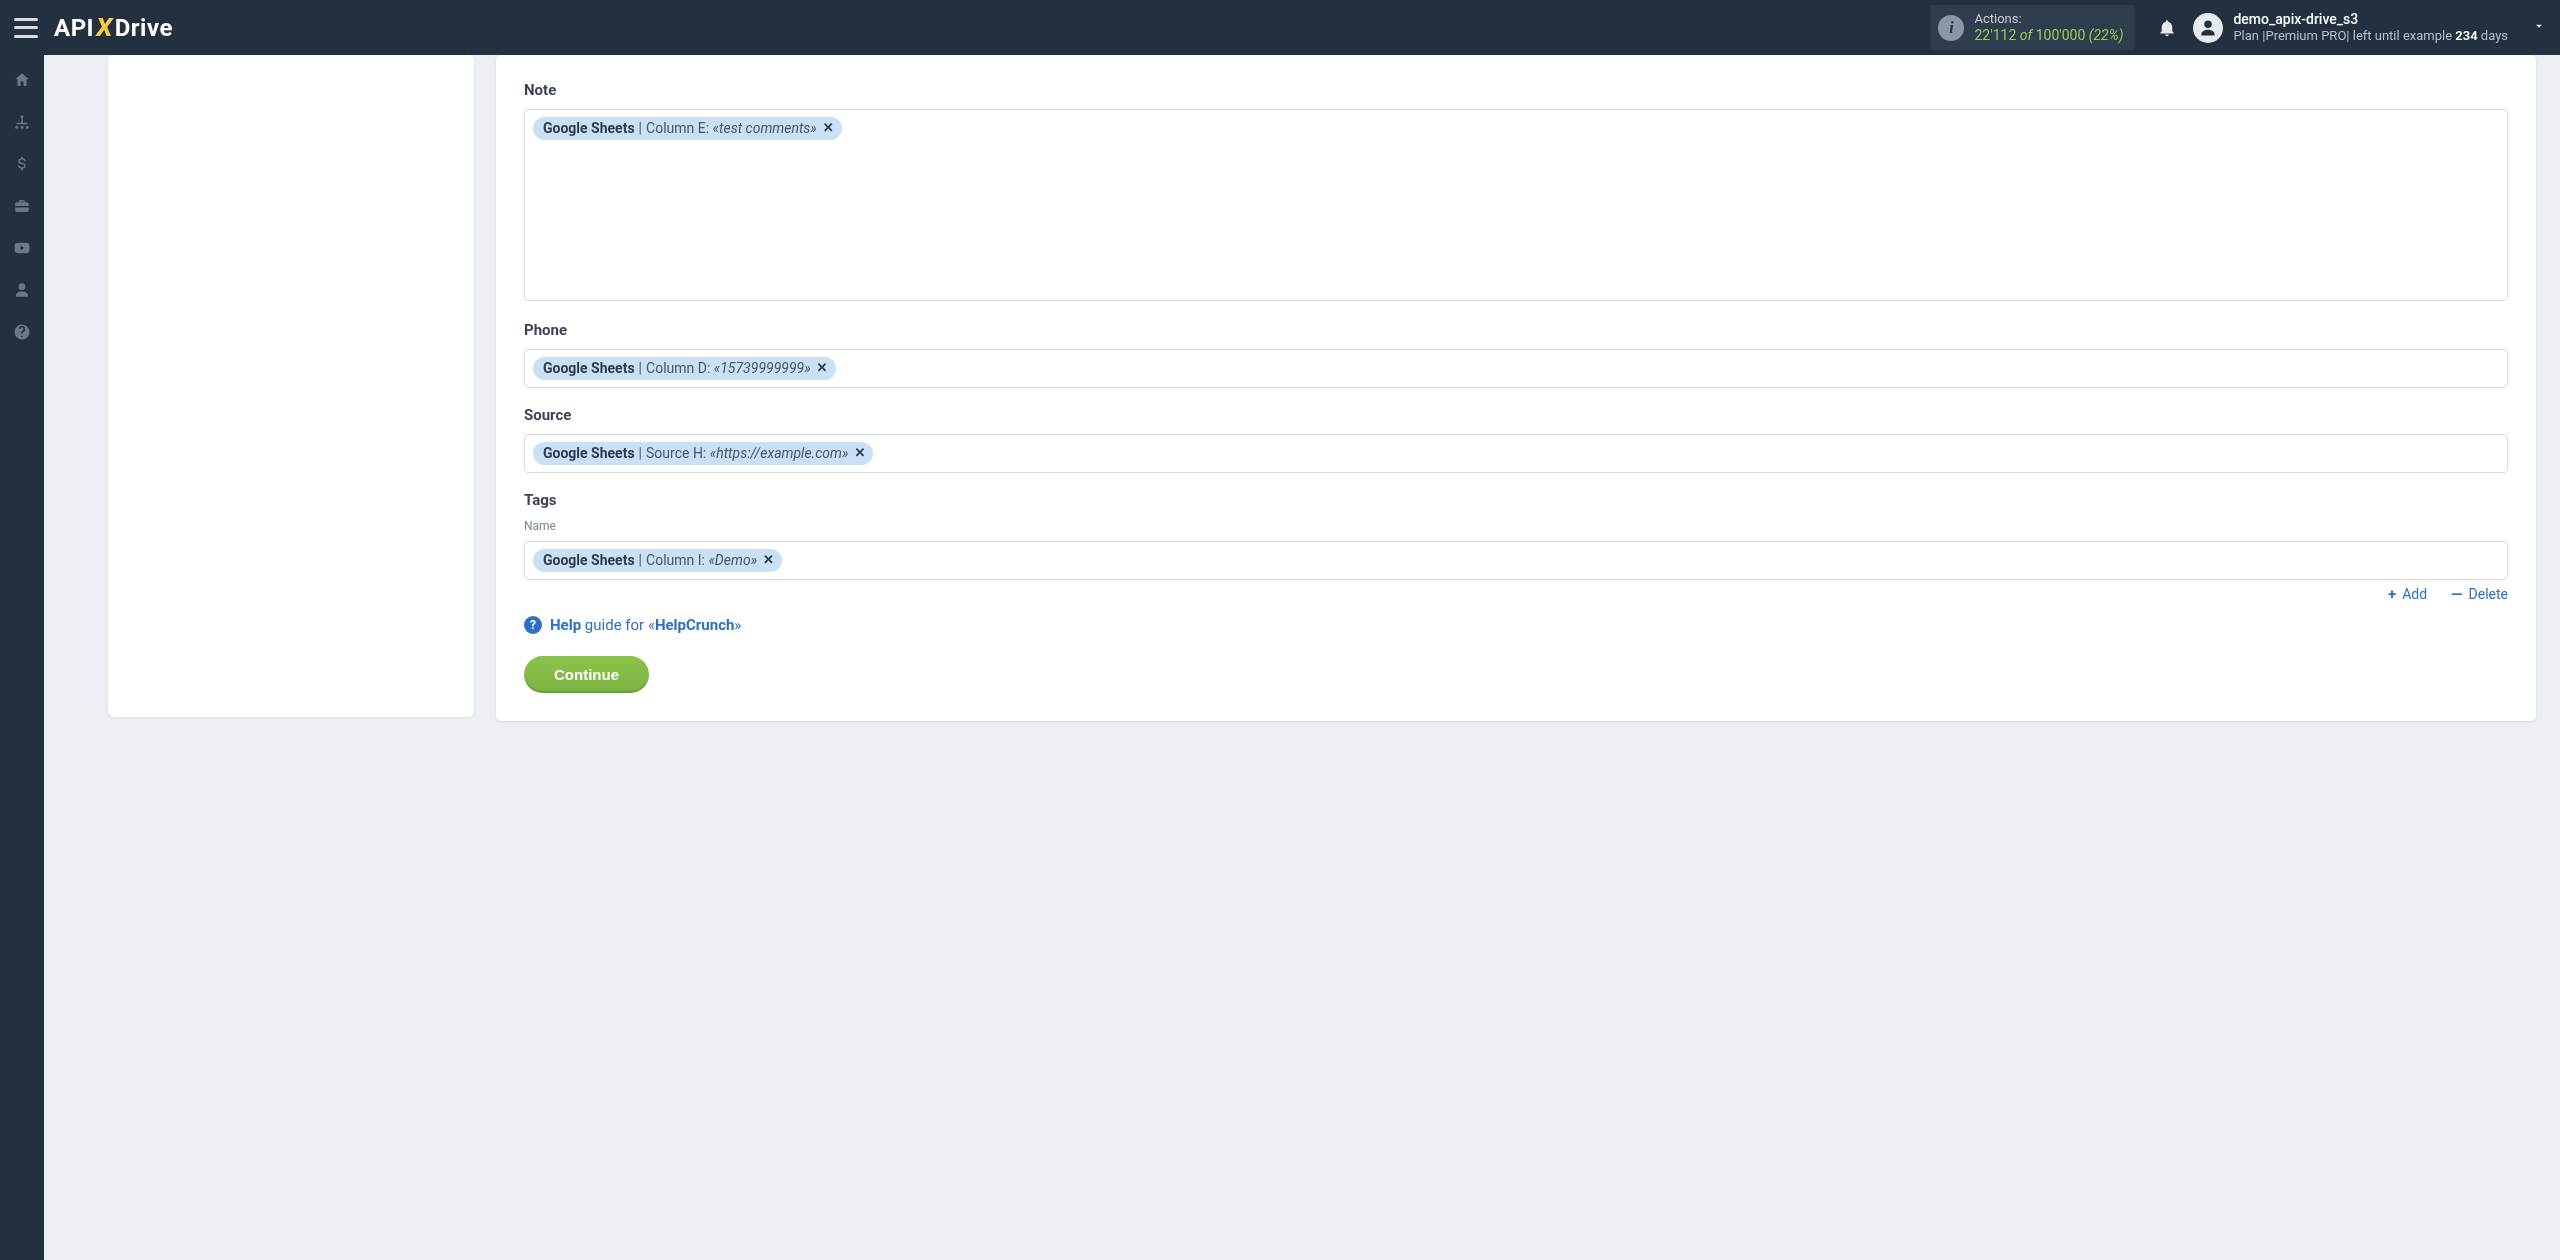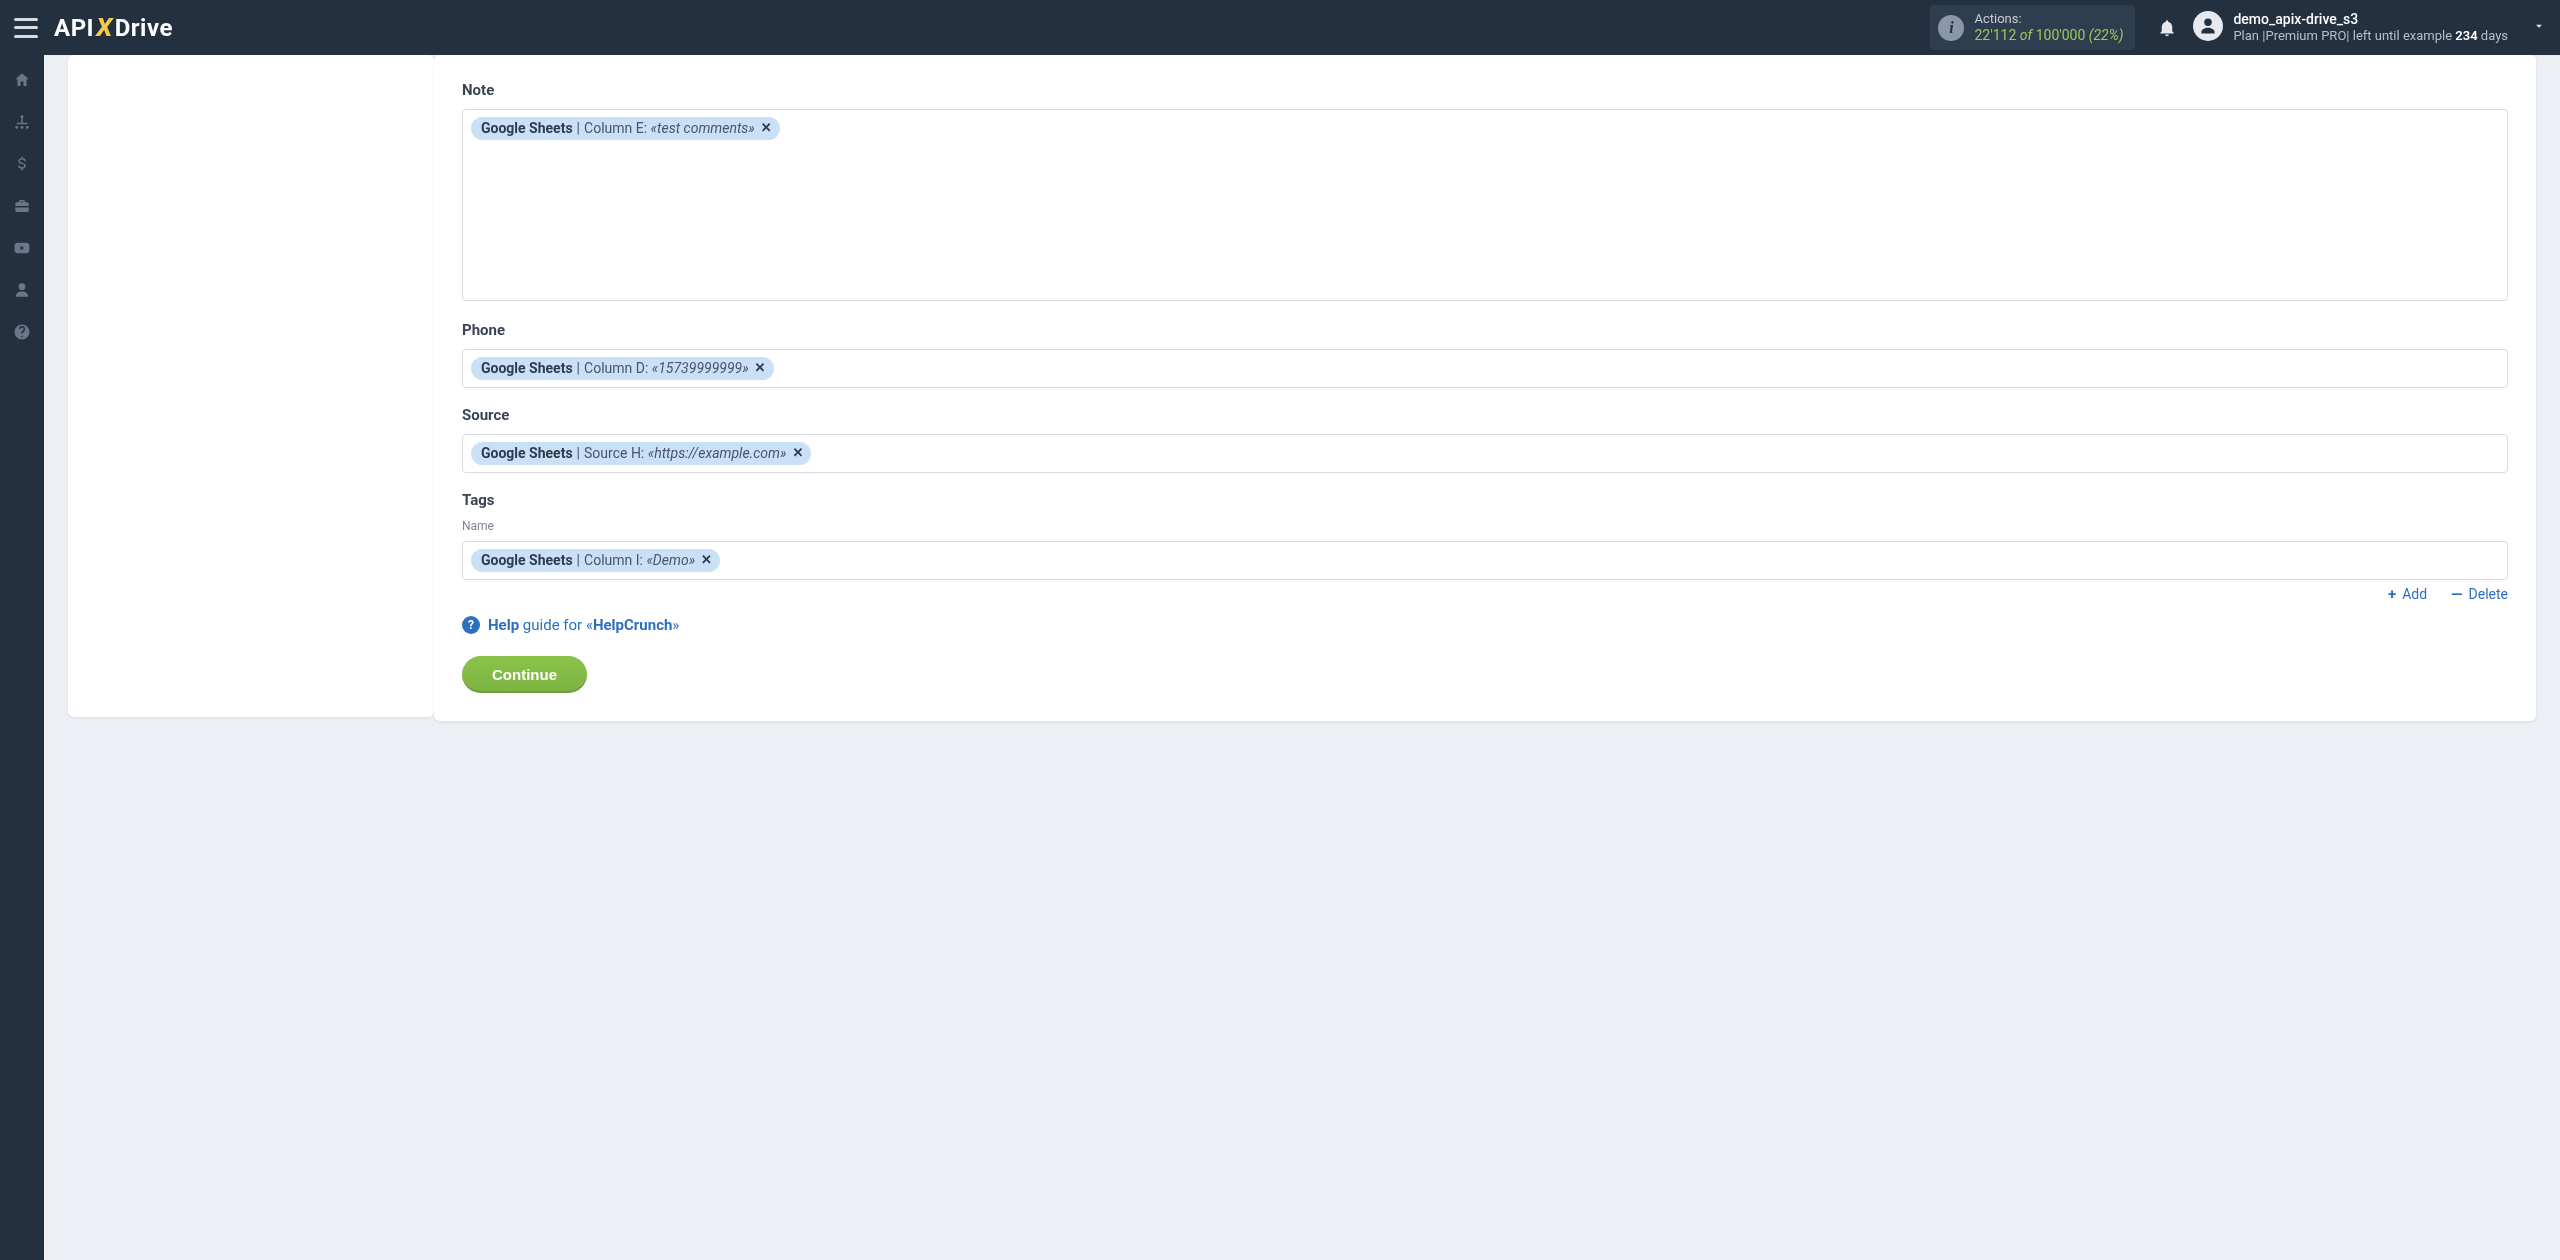--- a/index.html
+++ b/index.html
@@ -73,21 +73,21 @@
     cursor: pointer; color: #e6e9ef;
     margin-right: 8px;
   }
   .topbar-icon svg { width: 20px; height: 20px; }
   .avatar {
     width: 30px; height: 30px; border-radius: 50%; background: #e6e9ef;
     display: flex; align-items: center; justify-content: center; margin-right: 10px;
     cursor: pointer;
   }
   .avatar svg { width: 20px; height: 20px; fill: #22303f; }
-  .user-block { display: flex; align-items: flex-start; cursor: pointer; }
+  .user-block { display: flex; align-items: center; cursor: pointer; }
   .user-text { line-height: 1.25; }
   .user-text .uname { color: #fff; font-size: 14px; font-weight: 500; }
   .user-text .uplan { color: #b7bfcc; font-size: 13px; }
   .user-text .uplan .days { font-weight: 600; color: #fff; }
   .chevron-down {
     margin-left: 24px; cursor: pointer; color: #e6e9ef;
   }
   .chevron-down svg { width: 14px; height: 14px; }
 
   
@@ -104,23 +104,24 @@
     color: #6b7688; cursor: pointer;
   }
   .rail-item svg { width: 18px; height: 18px; fill: currentColor; }
 
   
   .workspace {
     position: absolute; top: 55px; left: 44px; right: 0; bottom: 0;
     overflow: auto;
   }
   .columns {
-    display: flex; 
+    display: flex; gap: 22px;
     padding: 0 24px 24px 24px;
     align-items: flex-start;
+    margin-left: 40px;
   }
   .card {
     background: #fff;
     border-radius: 6px;
     box-shadow: 0 1px 3px rgba(30,40,60,.08);
   }
   .card.left  { width: 366px; min-height: 662px; }
   .card.right { flex: 1; min-height: 662px; padding: 20px 28px 28px 28px; }
 
   

